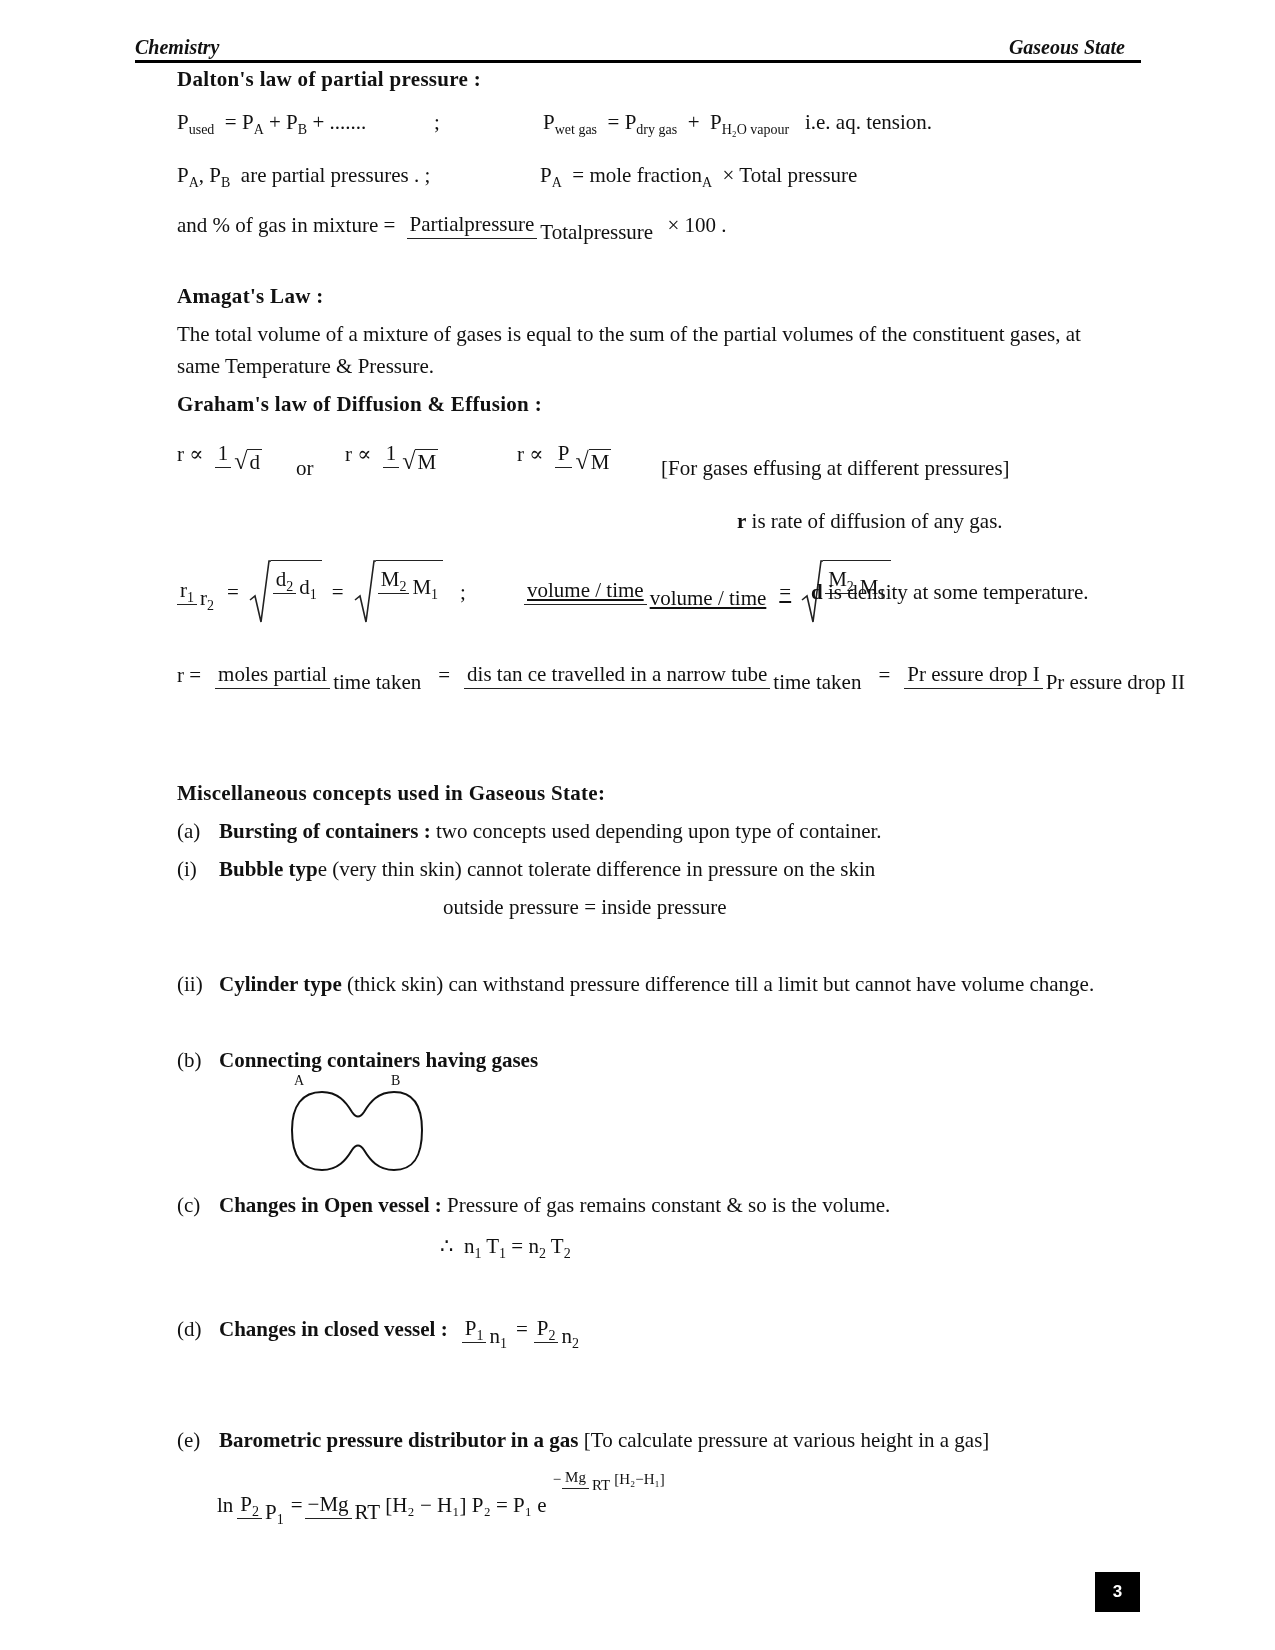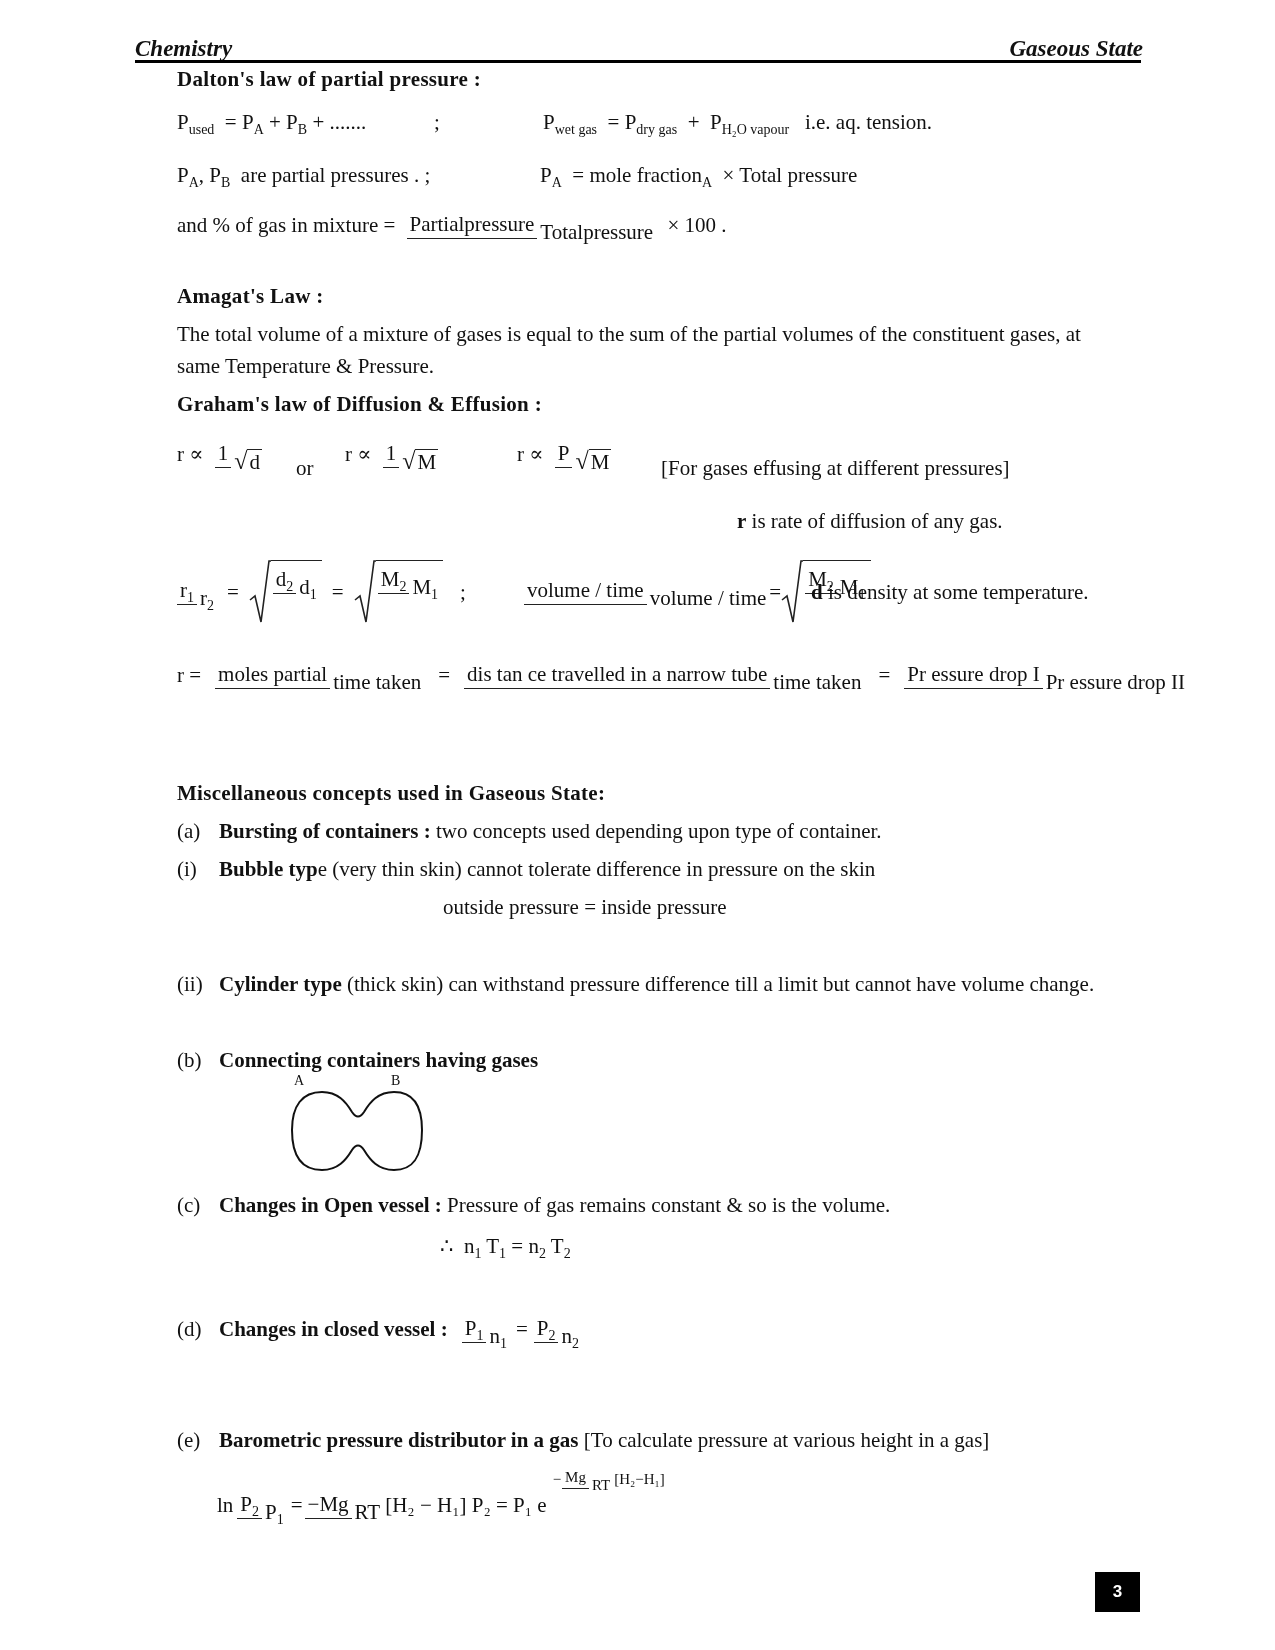--- a/index.html
+++ b/index.html
@@ -1,38 +1,38 @@
 <!DOCTYPE html>
 <html><head>
 <meta charset="utf-8">
 <style>
   html,body{margin:0;padding:0;background:#fff;}
   body{width:1275px;height:1650px;position:relative;overflow:hidden;font-family:"Liberation Serif","DejaVu Serif",serif;color:#111;font-size:21px;}
   .abs{position:absolute;white-space:nowrap;line-height:1;}
-  .hdr{font-style:italic;font-weight:bold;font-size:23px;}
+  .hdr{font-style:italic;font-weight:bold;font-size:20px;}
   .rule{position:absolute;left:135px;top:60px;width:1006px;height:3px;background:#000;}
   .b{font-weight:bold;}
   .h{font-weight:bold;font-size:21px;letter-spacing:0.3px;}
   sub{font-size:14px;vertical-align:-5px;line-height:0;}
   .frac{display:inline-flex;flex-direction:row;align-items:center;vertical-align:middle;margin:0 6px;}
   .frac .num{padding:0 3px 3px;border-bottom:1.4px solid #222;line-height:1.05;}
   .frac .den{padding:4px 3px 0;line-height:1.05;margin-top:9px;}
   .sqrt{display:inline-flex;align-items:stretch;}
   .sqrt .rad{font-size:1.15em;line-height:1;}
   .sqrt .arg{border-top:1.4px solid #222;padding:1px 2px 0;}
   .bigsqrt{display:inline-flex;align-items:stretch;vertical-align:middle;}
   .bigsqrt svg{display:block;}
   .bigsqrt .arg{border-top:1.4px solid #222;padding:2px 2px 0 2px;}
   .pnum{position:absolute;left:1095px;top:1572px;width:45px;height:40px;background:#000;color:#fff;font-family:"Liberation Sans",sans-serif;font-weight:bold;font-size:17px;display:flex;align-items:center;justify-content:center;}
 </style>
 </head>
 <body>
 
 <div class="abs hdr" style="left:135px;top:37px;">Chemistry</div>
-<div class="abs hdr" style="right:132px;top:37px;">Gaseous State</div>
+<div class="abs hdr" style="right:150px;top:37px;">Gaseous State</div>
 <div class="rule"></div>
 
 <div class="abs h" style="left:177px;top:69px;">Dalton's  law  of  partial  pressure  :</div>
 
 <div class="abs" style="left:177px;top:112px;">
   <span>P</span><sub>used</sub>
   &nbsp;<span>= P</span><sub>A</sub>
   <span>+ P</span><sub>B</sub>
   <span>+ .......</span>
 </div>
@@ -128,21 +128,21 @@
       <svg width="22" height="64" viewBox="0 0 22 64">
         <path d="M1 40 L6 36 L12 62 L20 1 L22 1" fill="none" stroke="#222" stroke-width="1.6"></path>
       </svg>
       <span class="arg"><span class="frac" style="margin:0;">
           <span class="num"><span>M</span><sub>2</sub></span>
           <span class="den"><span>M</span><sub>1</sub></span>
         </span></span>
     </span>
 </div>
 <div class="abs" style="left:460px;top:582px;">;</div>
-<div class="abs" style="left:524px;top:560px;display:flex;align-items:center;">
+<div class="abs" style="left:524px;top:560px;display:flex;align-items:center;gap:10px;text-decoration:underline;">
   <span class="frac" style="margin:0;">
       <span class="num">volume / time</span>
       <span class="den">volume / time</span>
     </span>
   <span>=</span>
   <span class="bigsqrt">
       <svg width="22" height="64" viewBox="0 0 22 64">
         <path d="M1 40 L6 36 L12 62 L20 1 L22 1" fill="none" stroke="#222" stroke-width="1.6"></path>
       </svg>
       <span class="arg"><span class="frac" style="margin:0;">

